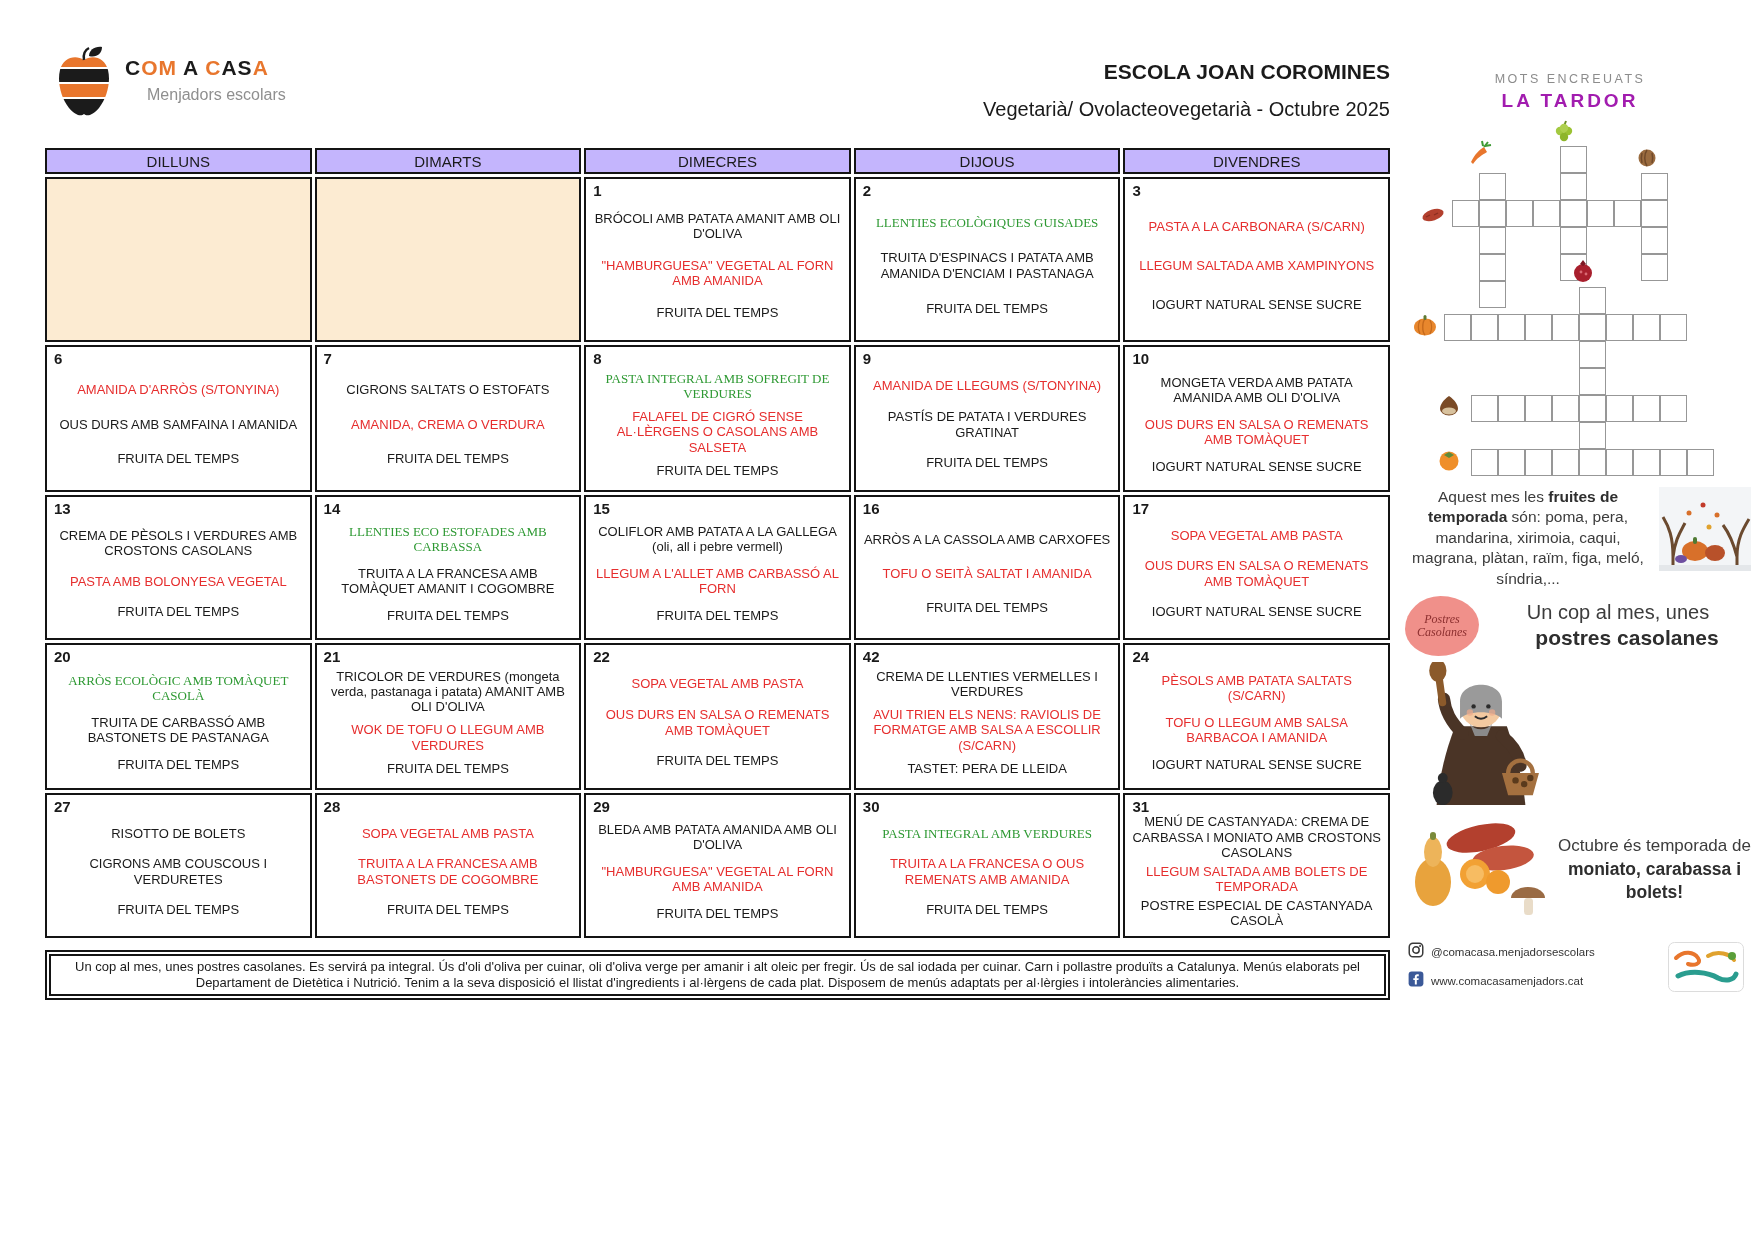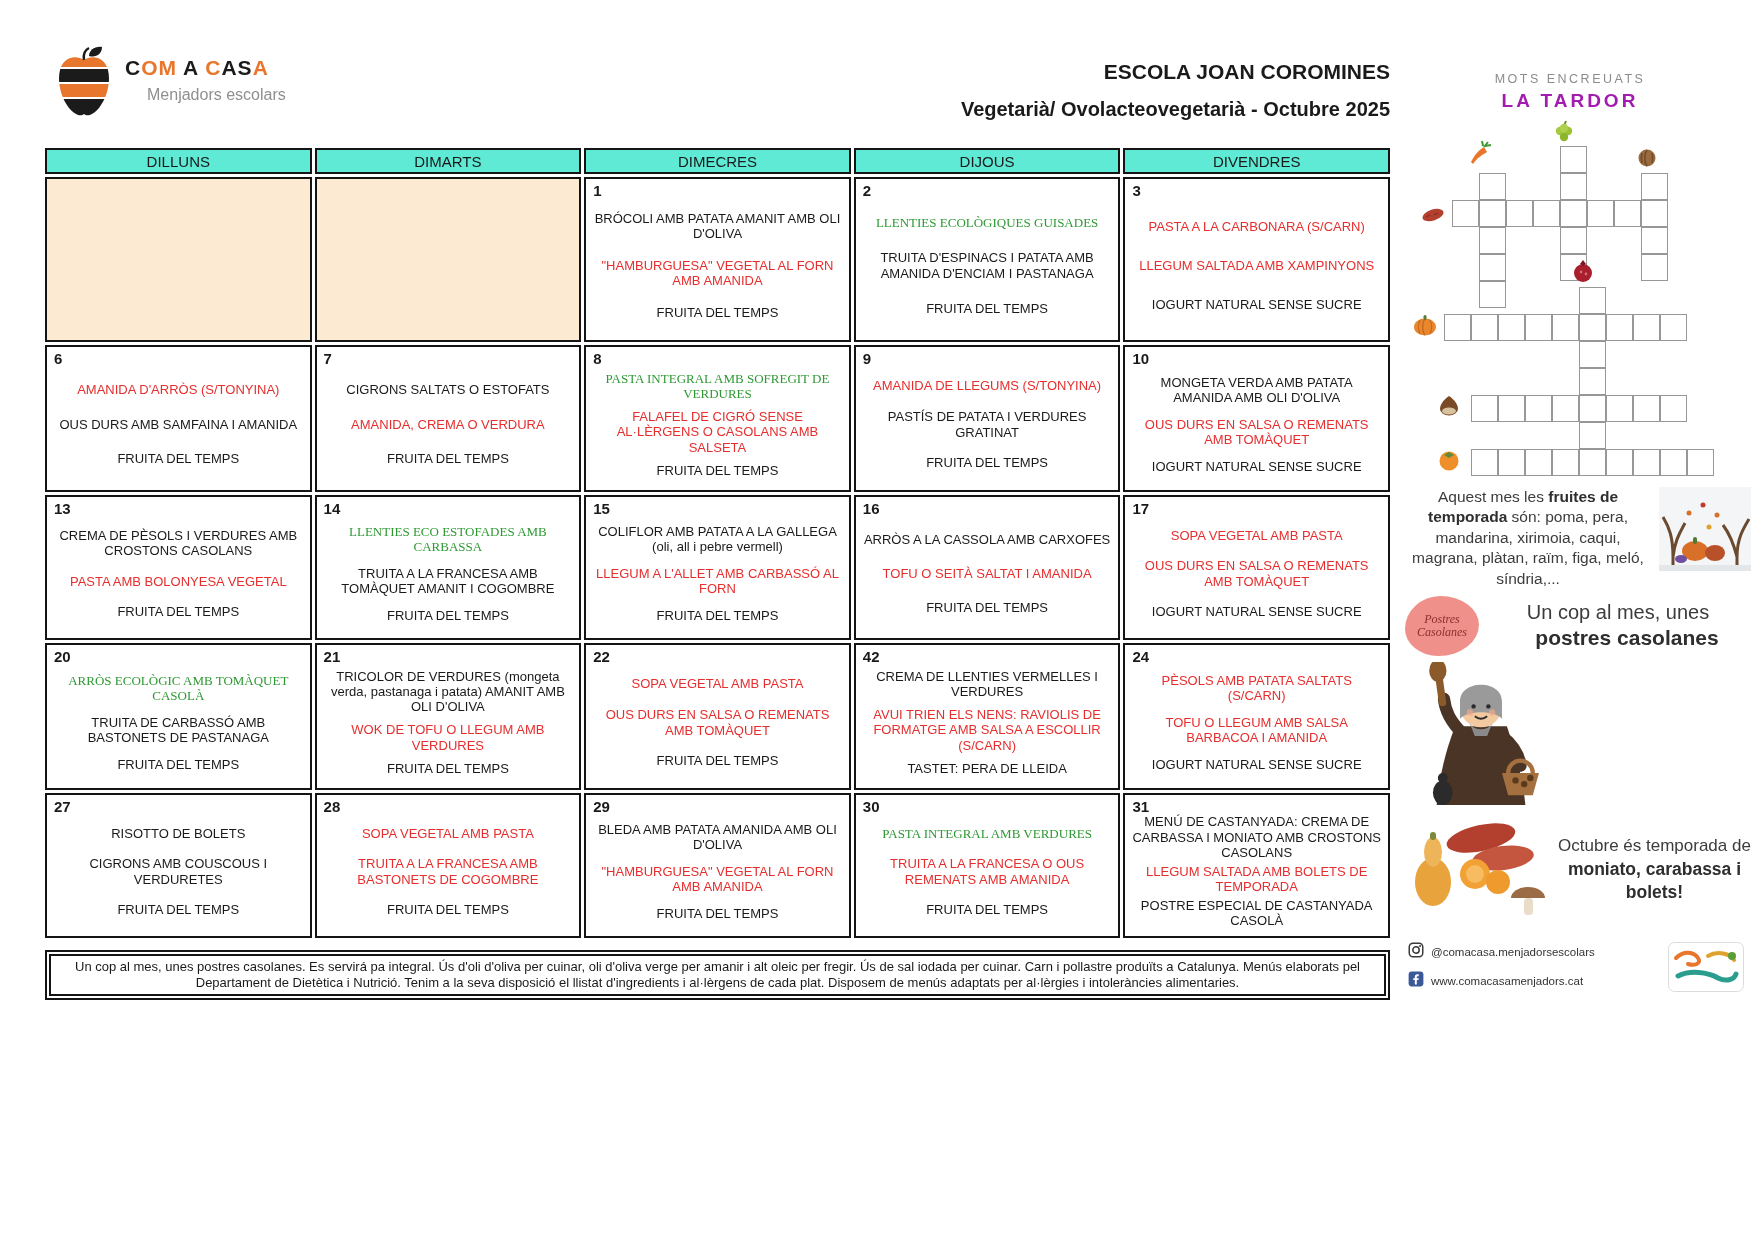--- a/index.html
+++ b/index.html
@@ -8,27 +8,27 @@
   .page { position:relative; width:1755px; height:1241px; background:#fff; overflow:hidden; }
 
   
   .logo { position:absolute; left:55px; top:46px; display:flex; align-items:flex-start; }
   .logo-text-wrap { margin-left:12px; margin-top:10px; }
   .brand { font-size:21px; font-weight:bold; letter-spacing:1px; }
   .brand span { display:inline; }
   .logo-sub { font-size:16px; color:#8f8f8f; margin-top:6px; margin-left:22px; }
   .titles { position:absolute; right:365px; top:60px; text-align:right; width:620px; }
   .school { font-size:21px; font-weight:bold; }
-  .menu-title { font-size:20px; font-weight:bold; margin-top:14px; }
+  .menu-title { font-size:20px; font-weight:normal; margin-top:14px; }
 
   
   .cal { position:absolute; left:45px; top:148px; width:1345px;
          display:grid; grid-template-columns:repeat(5,1fr);
          grid-template-rows:26px 165px 147px 145px 147px 145px; gap:3px; }
-  .cal-h { background:#5eead4; border:2px solid #141414; display:flex;
+  .cal-h { background:#c4b5fd; border:2px solid #141414; display:flex;
            align-items:center; justify-content:center; font-size:15px; }
   .cal-c { background:#fff; border:2px solid #141414; position:relative; }
   .cal-c.empty { background:#fcebd2; }
   .day-num { position:absolute; top:3px; left:7px; font-size:15px; font-weight:bold; }
   .items { display:flex; flex-direction:column; justify-content:space-evenly;
            height:100%; padding:16px 7px 4px 7px; text-align:center; }
   .item { font-size:13px; line-height:1.18; }
   .item.red { color:#e62e2e; }
   .item.green { color:#2e9933;font-family:Liberation Serif, serif; }
   .item.black { color:#1a1a1a; }

